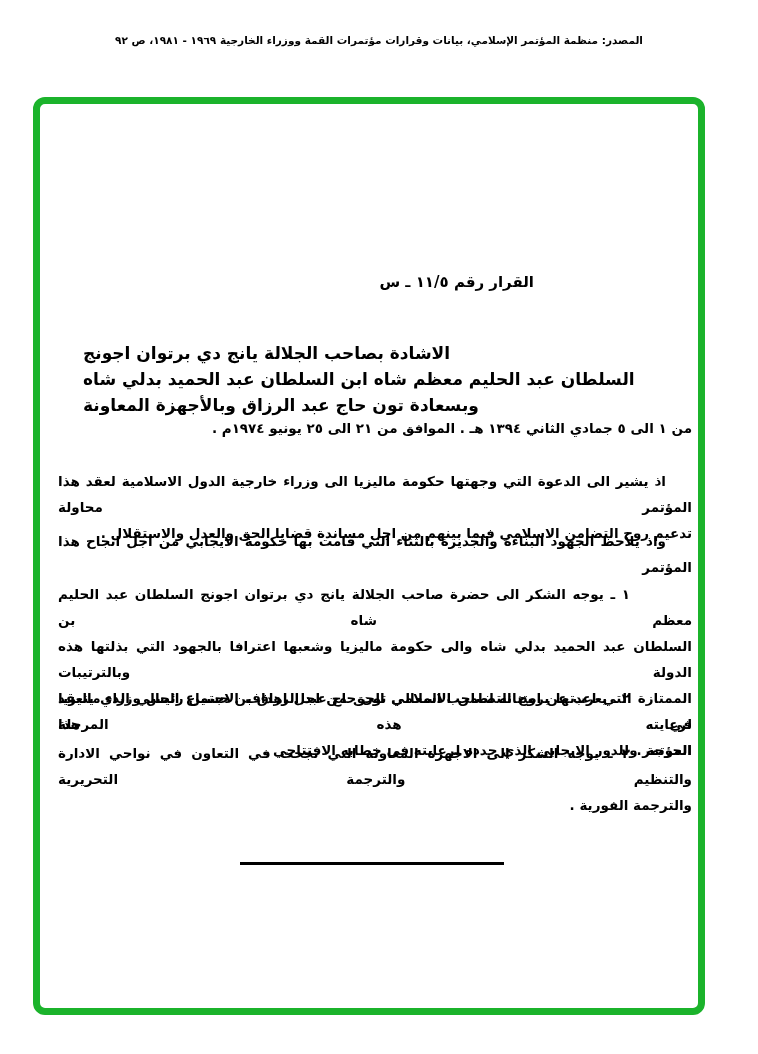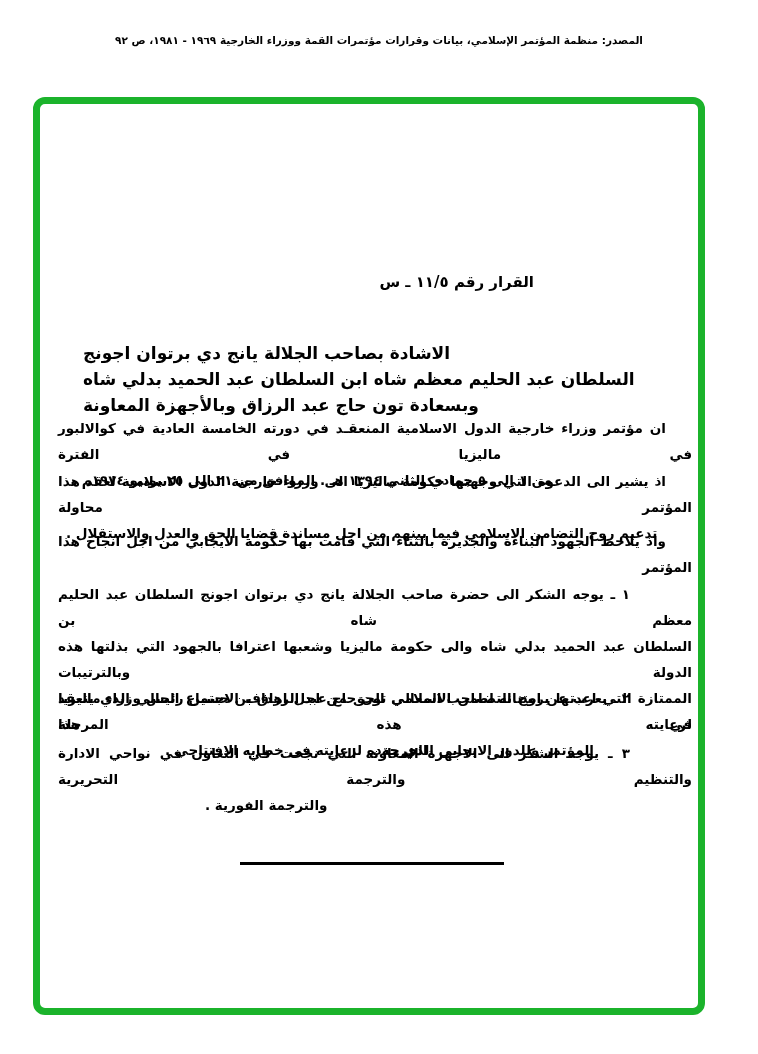--- a/index.html
+++ b/index.html
@@ -36,21 +36,21 @@
   .title { top: 211px; text-align: left; font-size: 17px; line-height: 26px; margin-left: 25px; margin-top: 18px; }
 
   .para { font-size: 13.5px; line-height: 26px; }
   .p1 { top: 304px; } .p2 { top: 357px; } .p3 { top: 417px; }
   .i1 { top: 470px; } .i2 { top: 574px; } .i3 { top: 629px; }
 
   .ln { direction: rtl; }
   .jf { text-align: justify; text-align-last: justify; }
   .ind-sm { text-indent: 26px; }
   .ind-lg { text-indent: 62px; }
-  .short { text-align: left; }
+  .short { text-align: right; }
   .pl14 { padding-left: 14px; } .pl8 { padding-left: 8px; }
   .pl314 { padding-left: 314px; } .pl107 { padding-left: 107px; } .pl147 { padding-left: 147px; }
 
   .divider { position: absolute; top: 751px; left: 193px; width: 264px; height: 3px; background: #000; }
 </style>
 </head>
 <body>
 
 <div class="page">
 
@@ -63,21 +63,20 @@
 
       <div class="block res-line">القرار رقم ١١/٥ ـ س</div>
 
       <div class="block title">
         <div class="ln">الاشادة بصاحب الجلالة يانج دي برتوان اجونج</div>
         <div class="ln">السلطان عبد الحليم معظم شاه ابن السلطان عبد الحميد بدلي شاه</div>
         <div class="ln">وبسعادة تون حاج عبد الرزاق وبالأجهزة المعاونة</div>
       </div>
 
       <div class="block para p1">
-        <div class="ln jf ind-sm">ان مؤتمر وزراء خارجية الدول الاسلامية المنعقـد في دورته الخامسة العادية في كوالالبور في ماليزيا في الفترة</div>
         <div class="ln short pl14">من ١ الى ٥ جمادي الثاني ١٣٩٤ هـ . الموافق من ٢١ الى ٢٥ يونيو ١٩٧٤م .</div>
       </div>
 
       <div class="block para p2">
         <div class="ln jf ind-sm">اذ يشير الى الدعوة التي وجهتها حكومة ماليزيا الى وزراء خارجية الدول الاسلامية لعقد هذا المؤتمر محاولة</div>
         <div class="ln short pl8">تدعيم روح التضامن الاسلامي فيما بينهم من اجل مساندة قضايا الحق والعدل والاستقلال .</div>
       </div>
 
       <div class="block para p3">
         <div class="ln jf ind-sm">واذ يلاحظ الجهود البناءة والجديرة بالثناء التي قامت بها حكومة الايجابي من اجل انجاح هذا المؤتمر</div>

